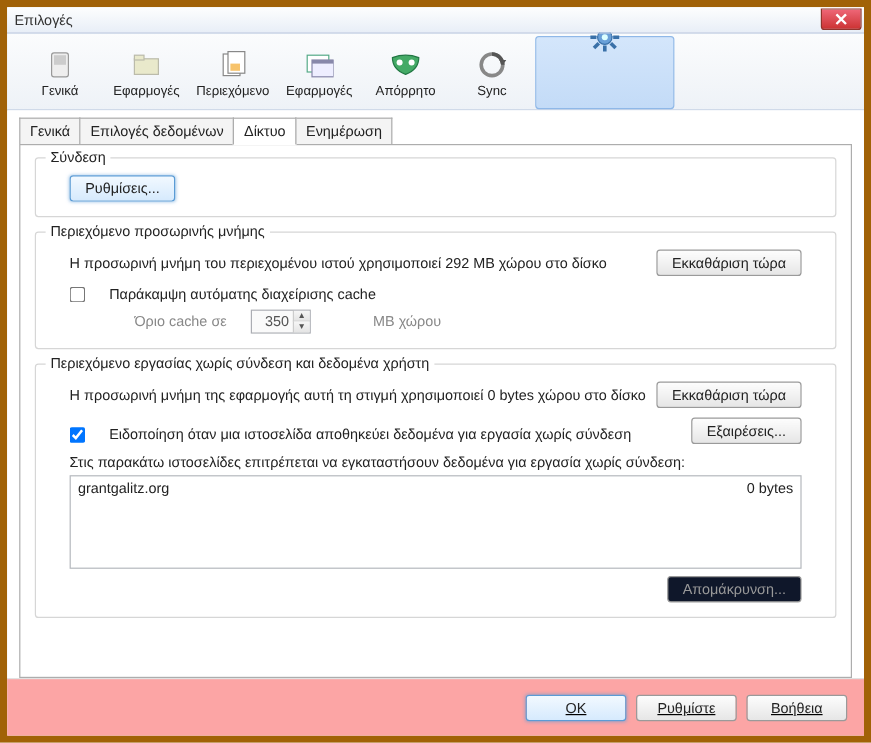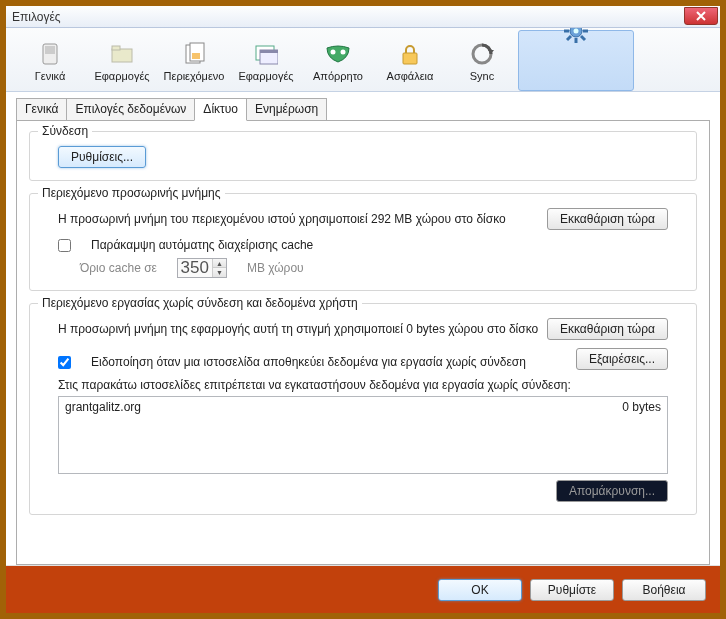--- a/index.html
+++ b/index.html
@@ -24,37 +24,37 @@
 .subtab { padding: 3px 8px; border: 1px solid #adadad; border-bottom: none; background: #f4f4f4; margin-right: -1px; cursor: pointer; font-size: 12px; color: #222; }
 .subtab.active { background: #fff; position: relative; z-index: 2; border-bottom: 1px solid #fff; margin-bottom: -1px; }
 .subtab-panel { border: 1px solid #adadad; flex: 1; padding: 10px 12px; overflow: auto; }
 
 .groupbox { border: 1px solid #d6d6d6; border-radius: 3px; margin-bottom: 12px; padding: 14px 28px 12px; position: relative; }
 .groupbox .legend { position: absolute; top: -8px; left: 8px; background: #fff; padding: 0 4px; font-size: 12px; color: #222; }
 .row { display: flex; align-items: center; justify-content: space-between; margin-bottom: 8px; }
 .row:last-child { margin-bottom: 0; }
 .text { color: #222; }
 .subrow { display: flex; align-items: center; gap: 20px; margin-top: 6px; }
-.disabled { color: #888; }
+.disabled { color: #888; margin-left: 32px; }
 
 .win-btn { background: linear-gradient(#fdfdfd, #e6e6e6); border: 1px solid #9a9a9a; border-radius: 3px; padding: 3px 12px; cursor: pointer; min-width: 80px; color: #222; text-align: center; }
 .win-btn.hl { border-color: #5a9bd5; box-shadow: 0 0 3px rgba(90,155,213,0.6); background: linear-gradient(#f2f9ff,#d6eafd); }
 .win-btn:disabled { color: #999; background: #0f172a; cursor: default; }
 
 input[type=checkbox] { width: 13px; height: 13px; cursor: pointer; }
 .spinner { display: inline-flex; border: 1px solid #abadb3; height: 20px; }
-.spinner input { border: none; width: 34px; text-align: right; padding-right: 3px; outline: none; font-size: 17px; }
+.spinner input { border: none; width: 34px; text-align: right; padding-right: 3px; outline: none; font-size: 12px; }
 .spinner .spins { display: flex; flex-direction: column; }
 .spinner .spins div { width: 14px; height: 9px; background: linear-gradient(#f6f6f6,#e4e4e4); border-left: 1px solid #ccc; font-size: 7px; display: flex; align-items: center; justify-content: center; cursor: pointer; color: #555; }
 .spinner .spins div:first-child { border-bottom: 1px solid #ccc; }
 
 .listbox { border: 1px solid #b5b8bd; height: 78px; background: #fff; margin-top: 4px; }
 .listrow { display: flex; justify-content: space-between; padding: 3px 6px; font-size: 12px; color: #222; }
 
-.footer { height: 48px; display: flex; align-items: center; justify-content: flex-end; gap: 8px; padding: 0 14px; border-top: 1px solid #e2e2e2; background: #c2410c; }
+.footer { height: 48px; display: flex; align-items: center; justify-content: flex-end; gap: 8px; padding: 0 14px; border-top: 1px solid #e2e2e2; background: #fca5a5; text-decoration: underline; }
 .indent { padding-left: 22px; }
 </style>
 </head>
 <body>
 
 <div class="window">
 
   <div class="titlebar">
     <span class="title">Επιλογές</span>
     <div class="close-btn">
@@ -105,29 +105,20 @@
     </div>
     <div class="tool-btn">
       <span class="tool-icon">
           <svg width="26" height="24">
             <path d="M2 6 Q13 2 24 6 Q24 16 13 20 Q2 16 2 6 Z" fill="#4a6" stroke="#274"></path>
             <circle cx="8" cy="10" r="2.5" fill="#fff"></circle>
             <circle cx="18" cy="10" r="2.5" fill="#fff"></circle>
           </svg>
         </span>
       <span class="tool-label">Απόρρητο</span>
-    </div>
-    <div class="tool-btn">
-      <span class="tool-icon">
-          <svg width="24" height="24">
-            <rect x="5" y="11" width="14" height="11" rx="1" fill="#f7c85a" stroke="#c79a2f"></rect>
-            <path d="M8 11 V8 a4 4 0 0 1 8 0 V11" fill="none" stroke="#c79a2f" stroke-width="2"></path>
-          </svg>
-        </span>
-      <span class="tool-label">Ασφάλεια</span>
     </div>
     <div class="tool-btn">
       <span class="tool-icon">
           <svg width="24" height="24">
             <circle cx="12" cy="12" r="9" fill="none" stroke="#888" stroke-width="3"></circle>
             <path d="M12 3 a9 9 0 0 1 9 9" fill="none" stroke="#555" stroke-width="3"></path>
             <polygon points="21,12 18,8 24,8" fill="#555"></polygon>
           </svg>
         </span>
       <span class="tool-label">Sync</span>

